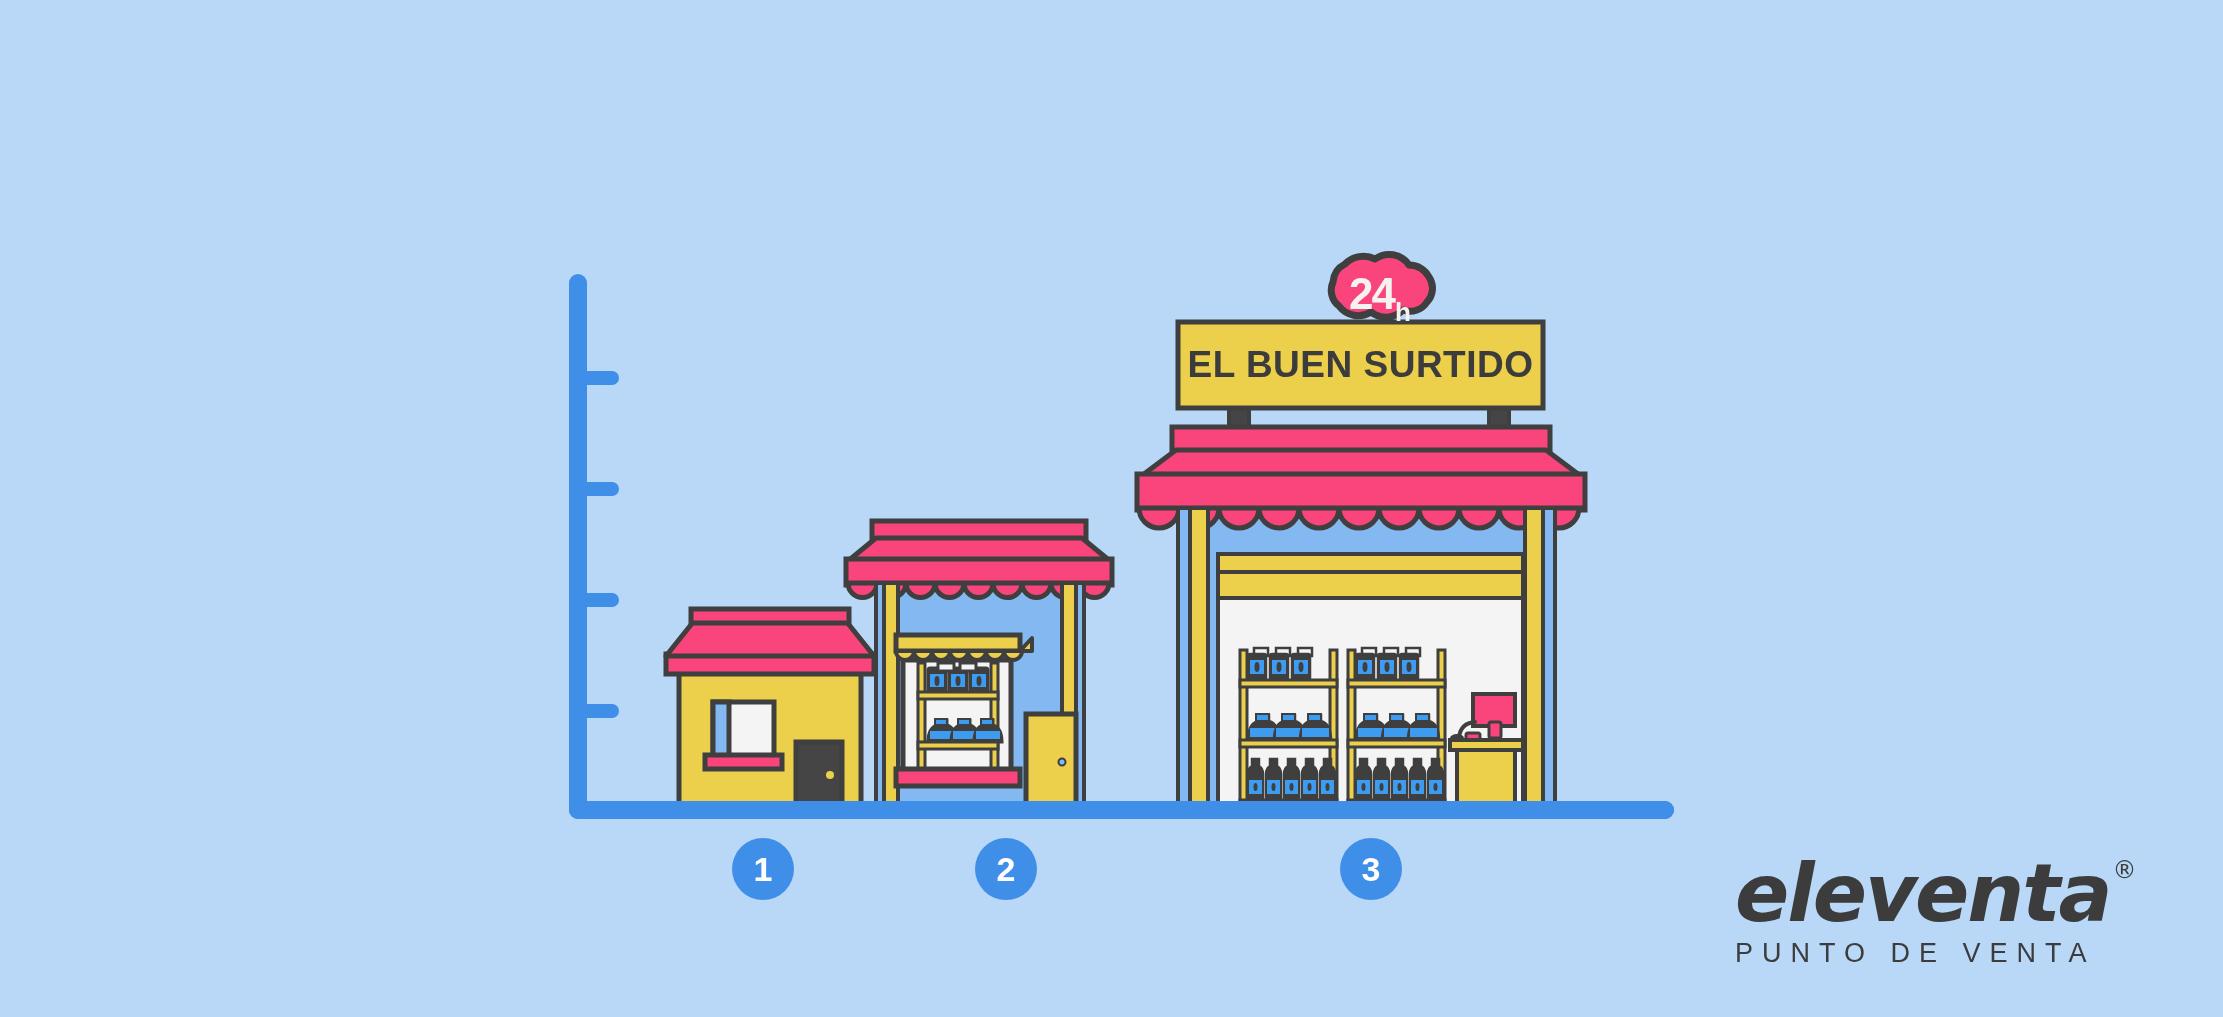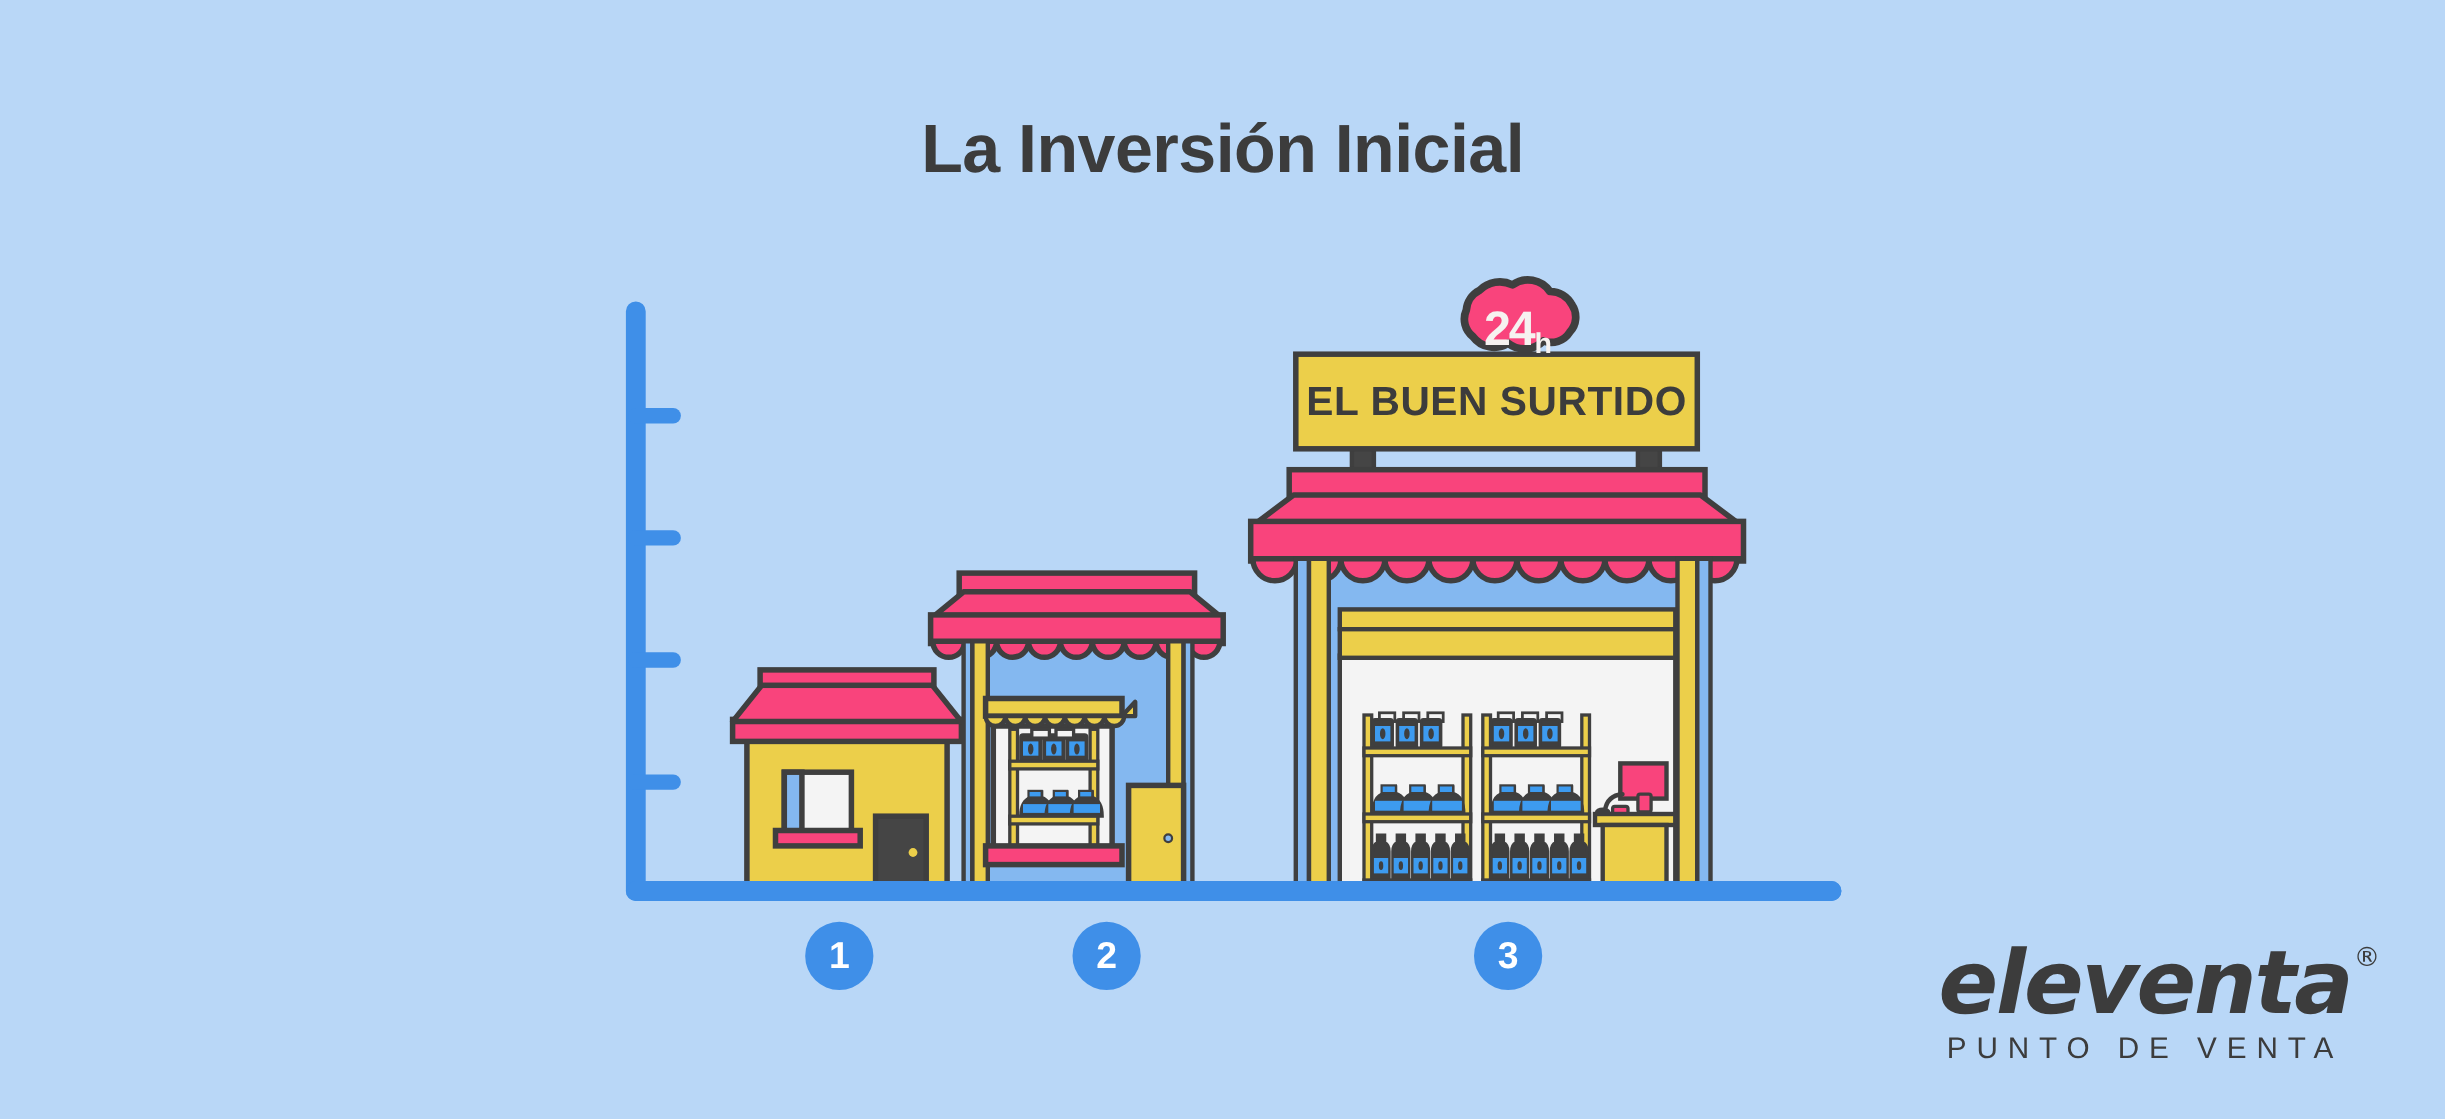--- a/index.html
+++ b/index.html
@@ -28,21 +28,21 @@
   .num-circle{
     width:62px;height:62px;border-radius:50%;
     background:#3f8fe8;
     color:#ffffff;
     font-size:34px;font-weight:bold;
     display:flex;align-items:center;justify-content:center;
     line-height:1;
   }
 
   
-  #logo{right:58px;bottom:48px;width:430px;text-align:center;}
+  #logo{right:58px;bottom:48px;width:430px;text-align:left;}
   #logo-word{
     font-family:"DejaVu Sans", sans-serif;
     font-style:italic;font-weight:bold;
     font-size:80px;color:#3c3c3c;
     letter-spacing:-2px;line-height:1;
     position:relative;display:inline-block;
   }
   #logo-reg{
     position:absolute;top:4px;right:-26px;
     font-style:normal;font-weight:normal;
@@ -53,21 +53,20 @@
     font-size:27px;color:#3c3c3c;
     letter-spacing:9px;
     font-weight:normal;
   }
 </style>
 </head>
 <body>
 
 <div id="stage">
 
-  <div class="abs" id="title">La Inversión Inicial</div>
 
   <svg class="abs" id="scene" width="2223" height="1017" viewBox="0 0 2223 1017" style="left:0;top:0;">
 
     <defs>
 
       <g id="shelfStub"></g>
     </defs>
 
     <g>
       <path d="M578 283 L578 810 L1665 810" fill="none" stroke="#3f8fe8" stroke-width="18" stroke-linecap="round" stroke-linejoin="round"></path>
@@ -335,21 +334,21 @@
 
         <rect x="1450" y="740" width="73" height="10" fill="#eccf4a" stroke="#3f3f3f" stroke-width="4"></rect>
 
         <rect x="1457" y="750" width="58" height="60" fill="#eccf4a" stroke="#3f3f3f" stroke-width="4"></rect>
       </g>
     </g>
 
     <path d="M578 810 L1665 810" fill="none" stroke="#3f8fe8" stroke-width="18" stroke-linecap="round"></path>
   </svg>
 
-  <div class="abs" style="left:1310px;top:272px;width:140px;height:56px;display:flex;align-items:center;justify-content:center;gap:1px;">
+  <div class="abs" style="left:1310px;top:272px;width:140px;height:56px;display:flex;justify-content:center;gap:1px;">
     <span style="font-size:44px;font-weight:bold;color:#f6f2f0;line-height:1;letter-spacing:-2px;">24</span>
     <span style="font-size:26px;font-weight:bold;color:#f6f2f0;line-height:1;align-self:flex-end;padding-bottom:3px;">h</span>
   </div>
 
   <div class="abs" style="left:1178px;top:322px;width:365px;height:86px;display:flex;align-items:center;justify-content:center;">
     <span style="font-size:37px;font-weight:bold;color:#3c3c3c;letter-spacing:0.5px;">EL BUEN SURTIDO</span>
   </div>
 
   <div class="abs num-circle" style="left:732px;top:838px;">
     <span>1</span>

